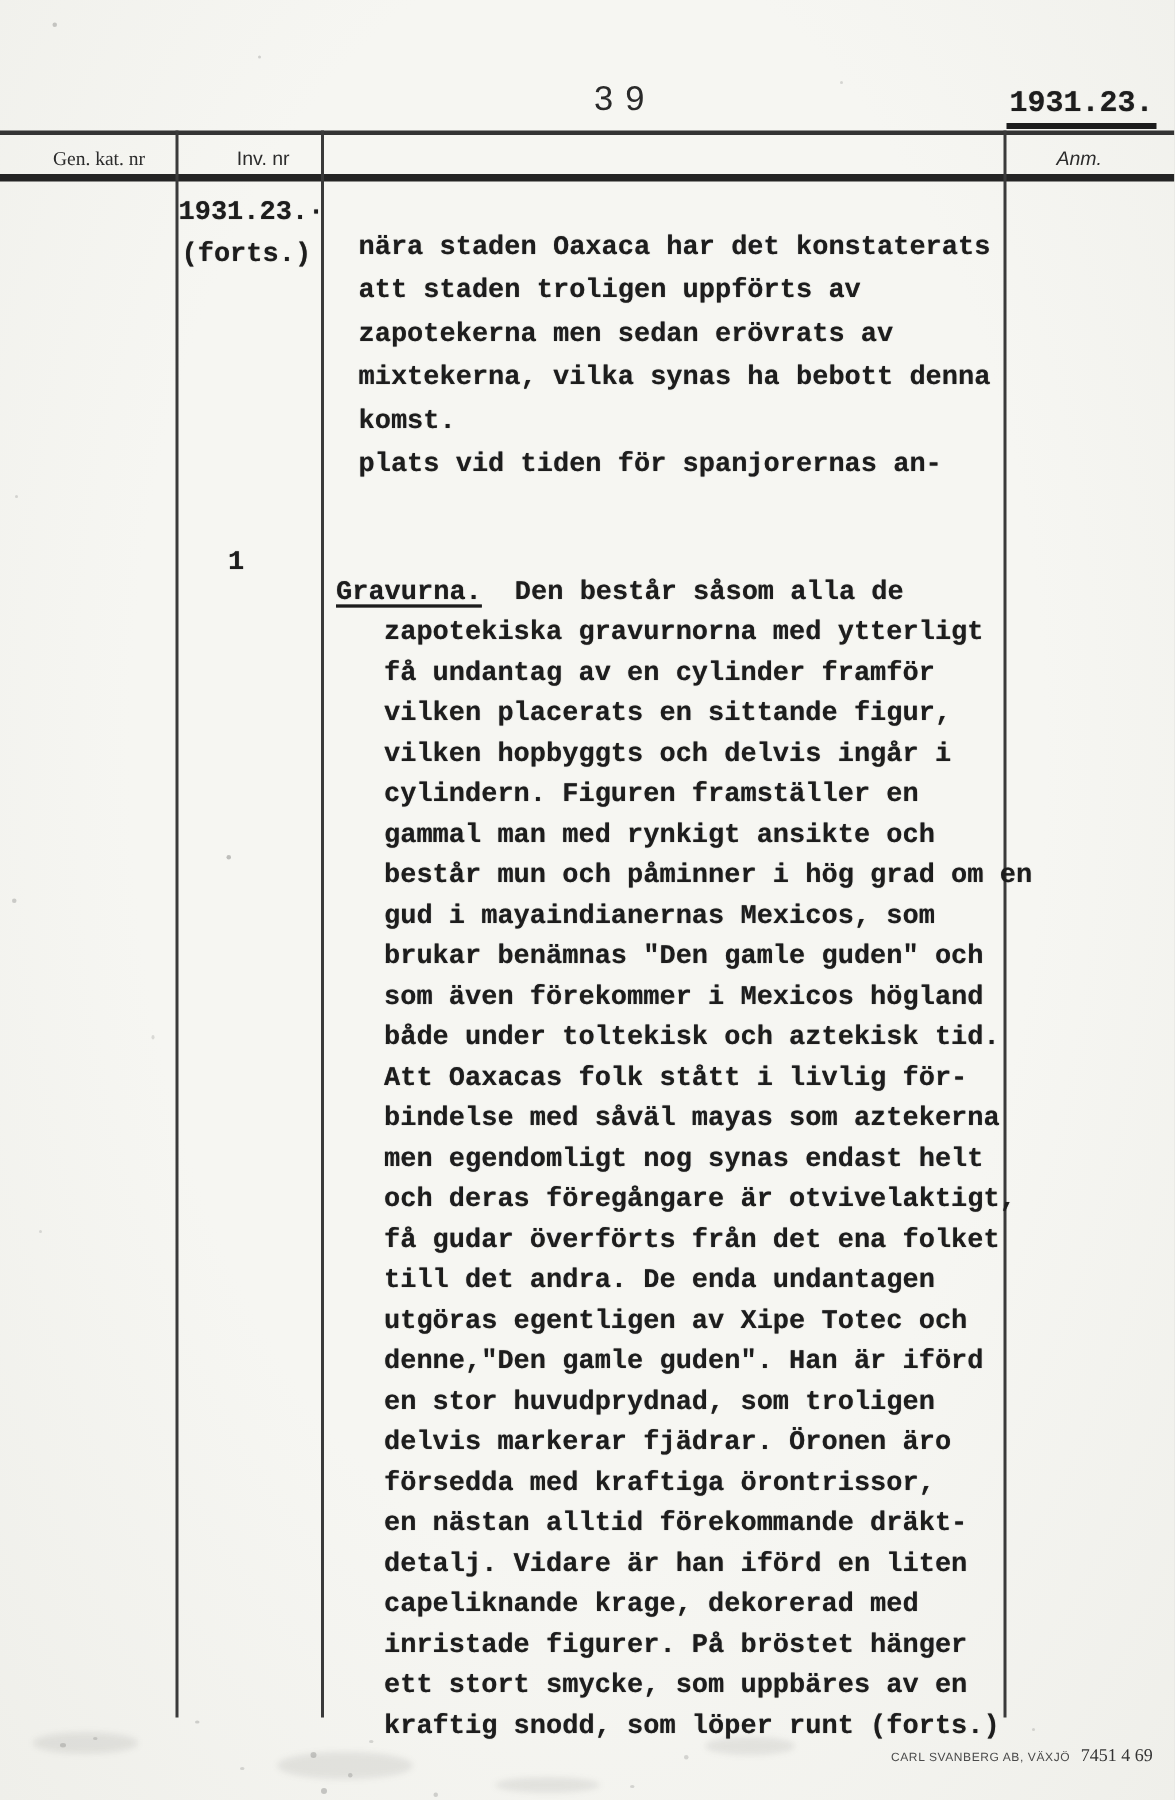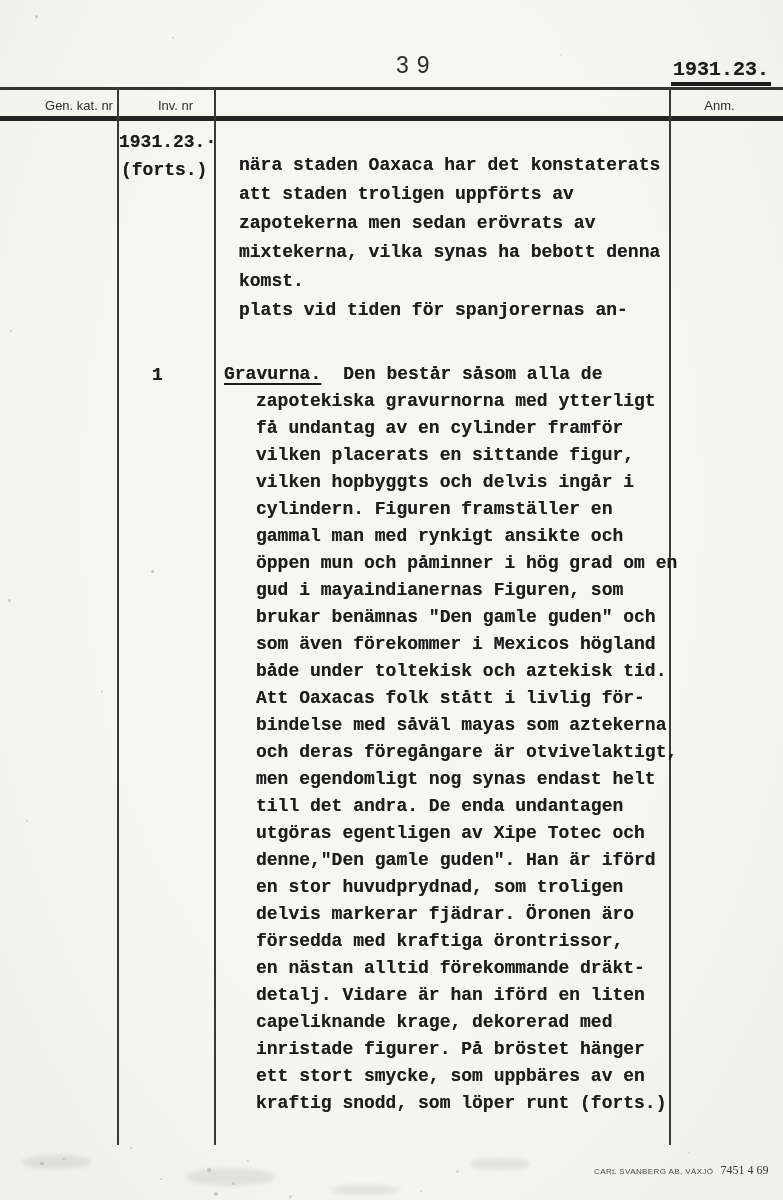--- a/index.html
+++ b/index.html
@@ -41,30 +41,30 @@
   
   .rule { position: absolute; background: #343434; }
   .rule-top    { left: 0; top: 87px;  width: 783px; height: 3px; }
   .rule-thick  { left: 0; top: 116px; width: 783px; height: 5px; background: #242424; }
   .vline { position: absolute; top: 87px; height: 1058px; width: 2px; background: #3a3a3a; }
   .v1 { left: 117px; }
   .v2 { left: 214px; }
   .v3 { left: 669px; }
   
   .hdr { position: absolute; top: 98px; text-align: center; }
-  .hdr-gen { left: 13px;     width: 132px; }
+  .hdr-gen { left: 0;     width: 132px; font-family: Liberation Serif, serif; }
   .hdr-inv { left: 117px; width: 117px; }
-  .hdr-anm { left: 669px; width: 101px; }
+  .hdr-anm { left: 669px; width: 101px; font-style: italic; }
   
   .entry0-id { position: absolute; left: 119px; top: 128px; line-height: 28px; }
   .entry0-id .note { padding-left: 2px; }
   .entry1-id { position: absolute; left: 152px; top: 365px; }
   
   .entry0-text { position: absolute; left: 239px; top: 151px; line-height: 29px; }
-  .entry1-text { position: absolute; left: 224px; top: 361px; line-height: 27px; }
+  .entry1-text { position: absolute; left: 224px; top: 382px; line-height: 27px; }
   .entry1-text .cont { padding-left: 32px; }
   .heading {
     text-decoration: underline;
     text-decoration-thickness: 2px;
     text-underline-offset: 4px;
   }
   .heading-rest { margin-left: 22px; }
   
   .footer {
     position: absolute; left: 594px; top: 1163px;
@@ -110,29 +110,30 @@
 
   <div class="entry1-id typew">1</div>
   <div class="entry1-text typew">
     <div><span class="heading">Gravurna.</span><span class="heading-rest">Den består såsom alla de</span></div>
     <div class="cont">zapotekiska gravurnorna med ytterligt</div>
     <div class="cont">få undantag av en cylinder framför</div>
     <div class="cont">vilken placerats en sittande figur,</div>
     <div class="cont">vilken hopbyggts och delvis ingår i</div>
     <div class="cont">cylindern. Figuren framställer en</div>
     <div class="cont">gammal man med rynkigt ansikte och</div>
-    <div class="cont">öppen mun och påminner i hög grad om en</div>
-    <div class="cont">gud i mayaindianernas Figuren, som</div>
+    <div class="cont">består mun och påminner i hög grad om en</div>
+    <div class="cont">gud i mayaindianernas Mexicos, som</div>
     <div class="cont">brukar benämnas "Den gamle guden" och</div>
     <div class="cont">som även förekommer i Mexicos högland</div>
     <div class="cont">både under toltekisk och aztekisk tid.</div>
     <div class="cont">Att Oaxacas folk stått i livlig för-</div>
     <div class="cont">bindelse med såväl mayas som aztekerna</div>
+    <div class="cont">men egendomligt nog synas endast helt</div>
     <div class="cont">och deras föregångare är otvivelaktigt,</div>
-    <div class="cont">men egendomligt nog synas endast helt</div>
+    <div class="cont">få gudar överförts från det ena folket</div>
     <div class="cont">till det andra. De enda undantagen</div>
     <div class="cont">utgöras egentligen av Xipe Totec och</div>
     <div class="cont">denne,"Den gamle guden". Han är iförd</div>
     <div class="cont">en stor huvudprydnad, som troligen</div>
     <div class="cont">delvis markerar fjädrar. Öronen äro</div>
     <div class="cont">försedda med kraftiga örontrissor,</div>
     <div class="cont">en nästan alltid förekommande dräkt-</div>
     <div class="cont">detalj. Vidare är han iförd en liten</div>
     <div class="cont">capeliknande krage, dekorerad med</div>
     <div class="cont">inristade figurer. På bröstet hänger</div>

